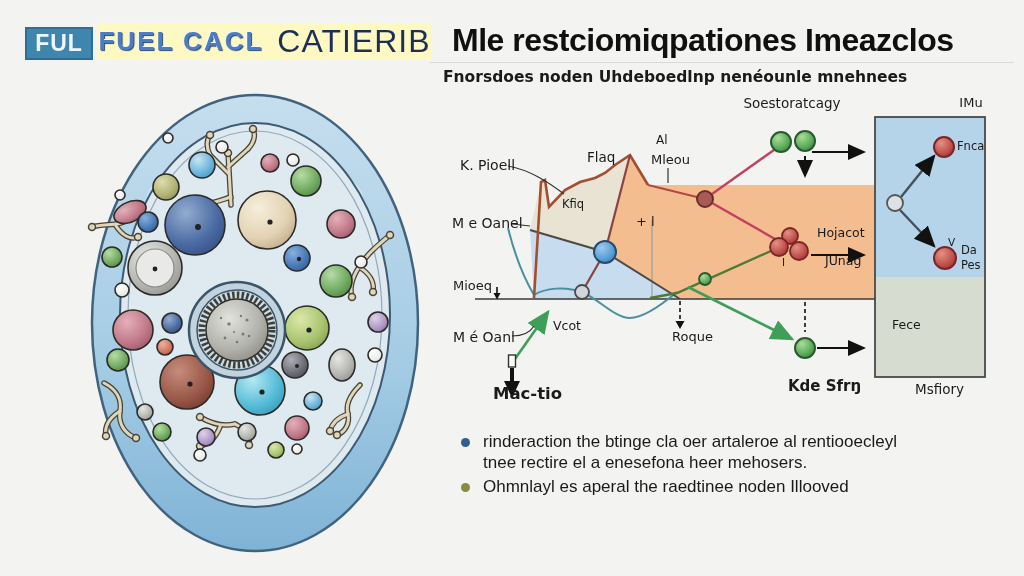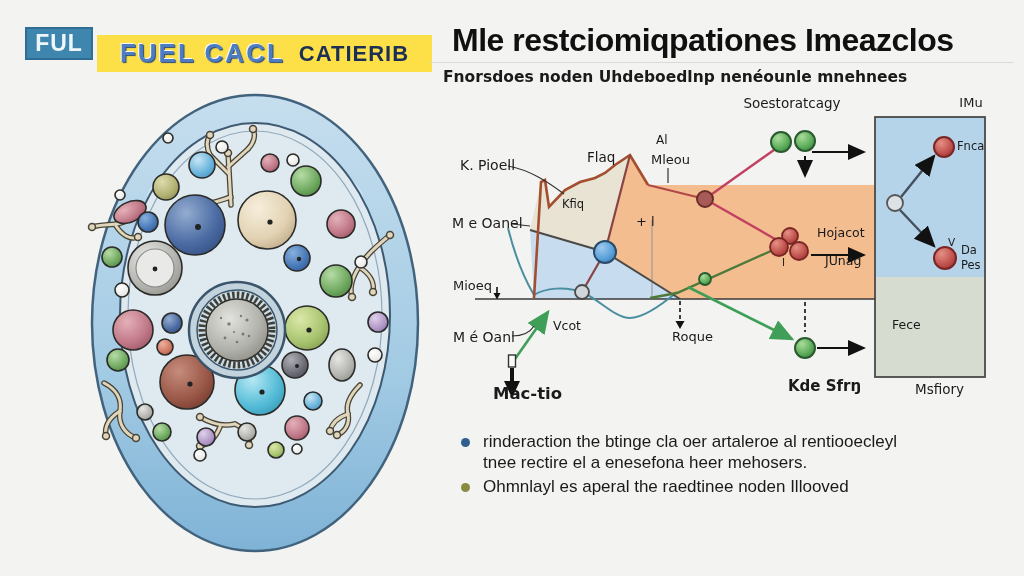--- a/index.html
+++ b/index.html
@@ -5,24 +5,24 @@
   html,body{margin:0;padding:0;}
   body{font-family:"Liberation Sans", sans-serif;}
   #stage{position:relative;width:1024px;height:576px;background:#f3f3f1;overflow:hidden;}
 
   
   .badge-ful{position:absolute;left:25px;top:27px;width:68px;height:33px;
     background:#3e86ae;border:2px solid #2f6d94;box-sizing:border-box;
     color:#eef6fb;font-weight:bold;font-size:23px;letter-spacing:1px;
     display:flex;align-items:center;justify-content:center;}
   .badge-fuel{position:absolute;left:97px;top:23px;width:335px;height:37px;
-    background:#fde047;display:flex;align-items:center;justify-content:center;gap:14px;margin-top:12px;}
+    background:#fef9c3;display:flex;align-items:center;justify-content:center;gap:14px;}
   .fuel-cacl{color:#4d7cc0;font-weight:bold;font-size:26px;letter-spacing:2px;
     text-shadow:-1px -1px 0 #f4f8fc, 1px 1px 1px #2a4a7a;}
-  .catierib{color:#1c3056;font-weight:bold;font-size:22px;letter-spacing:1px;}
+  .catierib{color:#1c3056;font-weight:normal;font-size:32px;letter-spacing:1px;}
   .main-title{position:absolute;left:452px;top:22px;font-size:32px;font-weight:bold;
     color:#101010;letter-spacing:-0.5px;white-space:nowrap;}
   .header-rule{position:absolute;left:430px;top:62px;width:584px;height:1px;background:#d9d9d5;}
 
   .cell-wrap{position:absolute;left:60px;top:85px;}
   .chart-wrap{position:absolute;left:430px;top:60px;}
 
   
   .bullets{position:absolute;left:458px;top:431px;width:540px;color:#1a1a1a;}
   .bullet-item{position:relative;padding-left:25px;margin-bottom:3px;}

